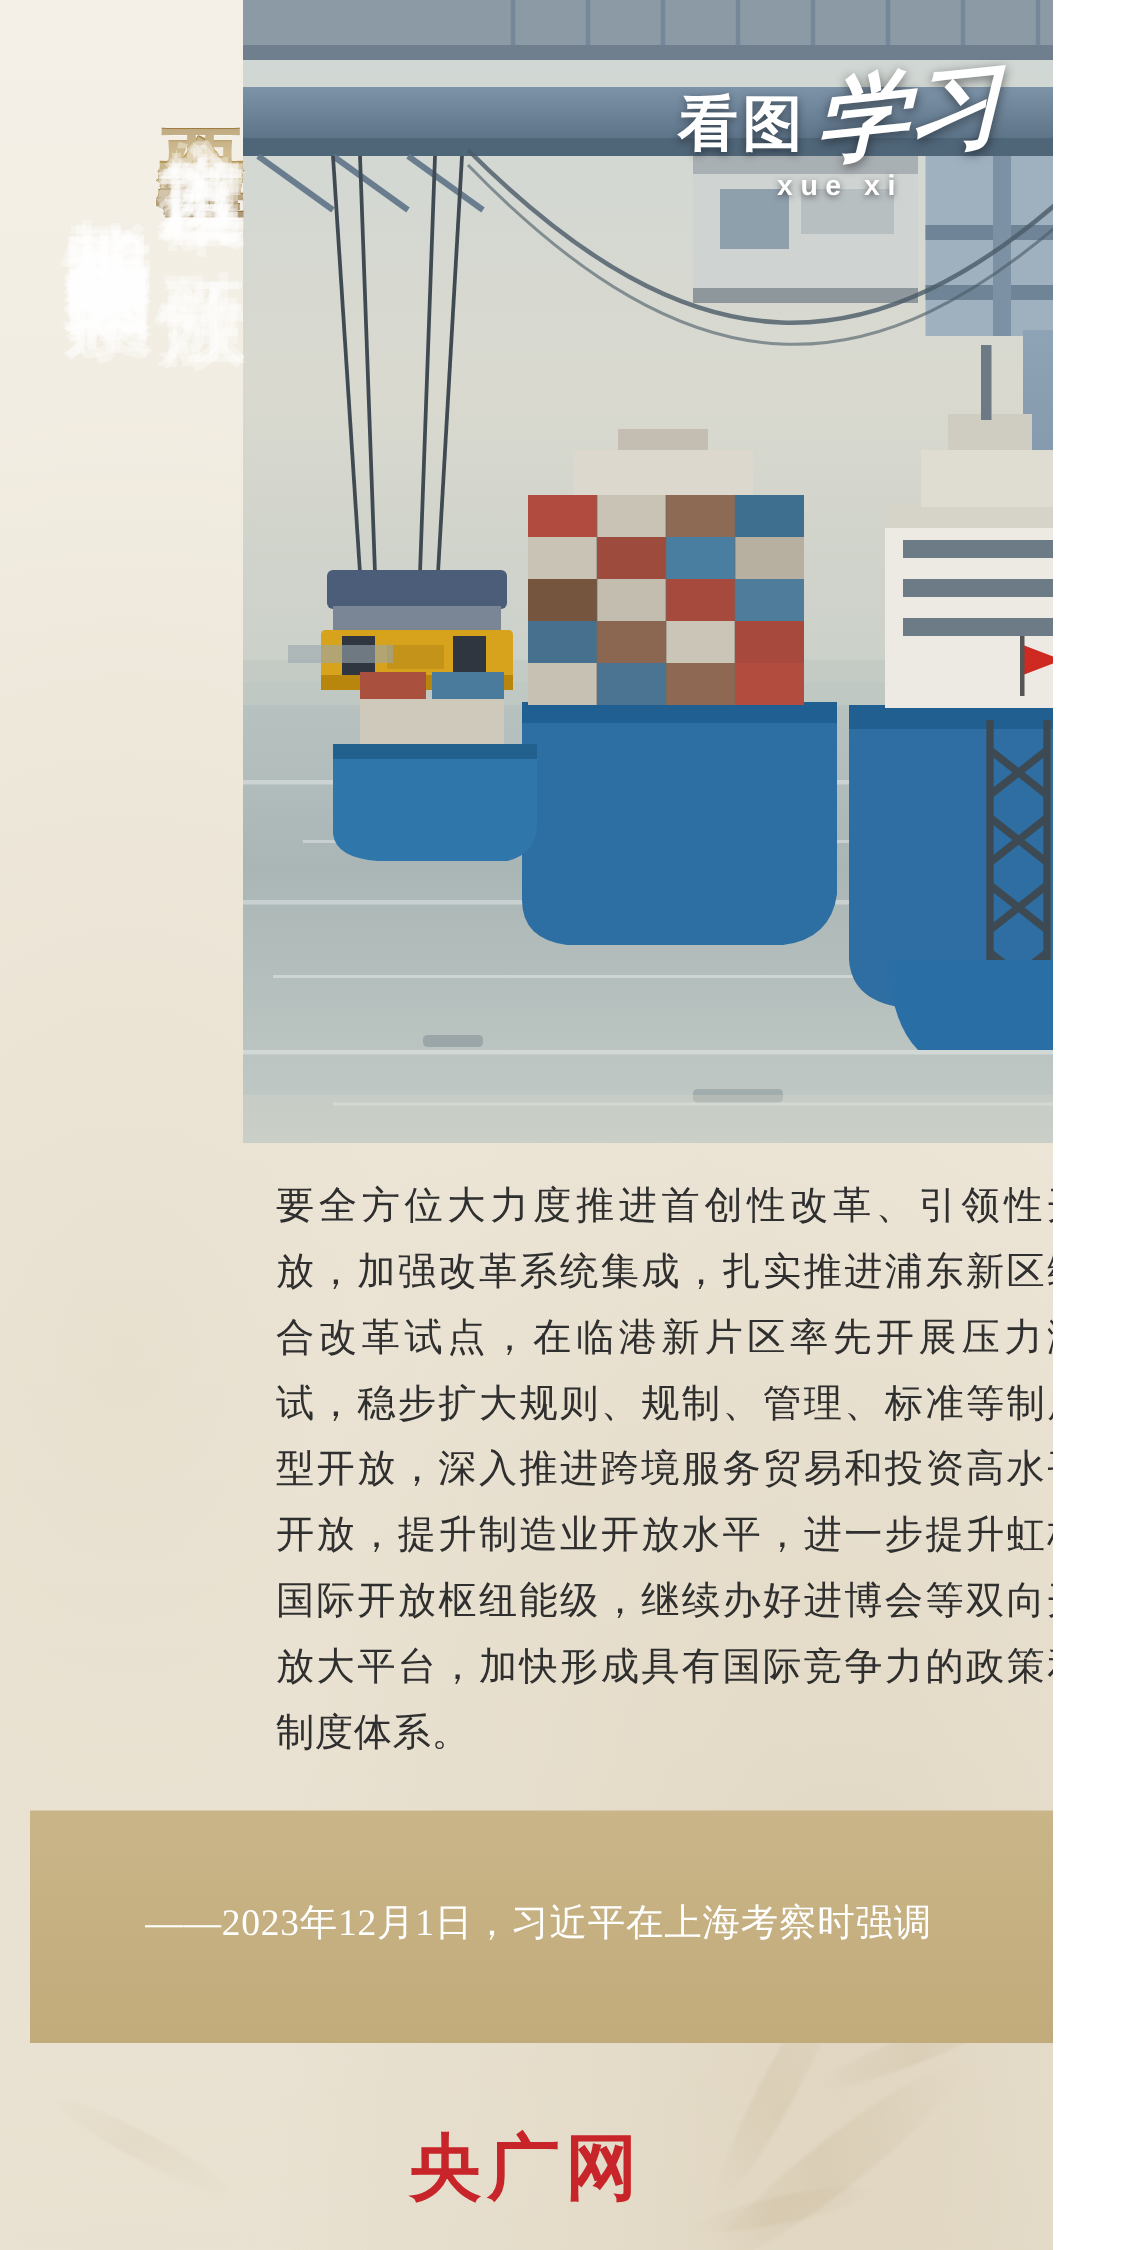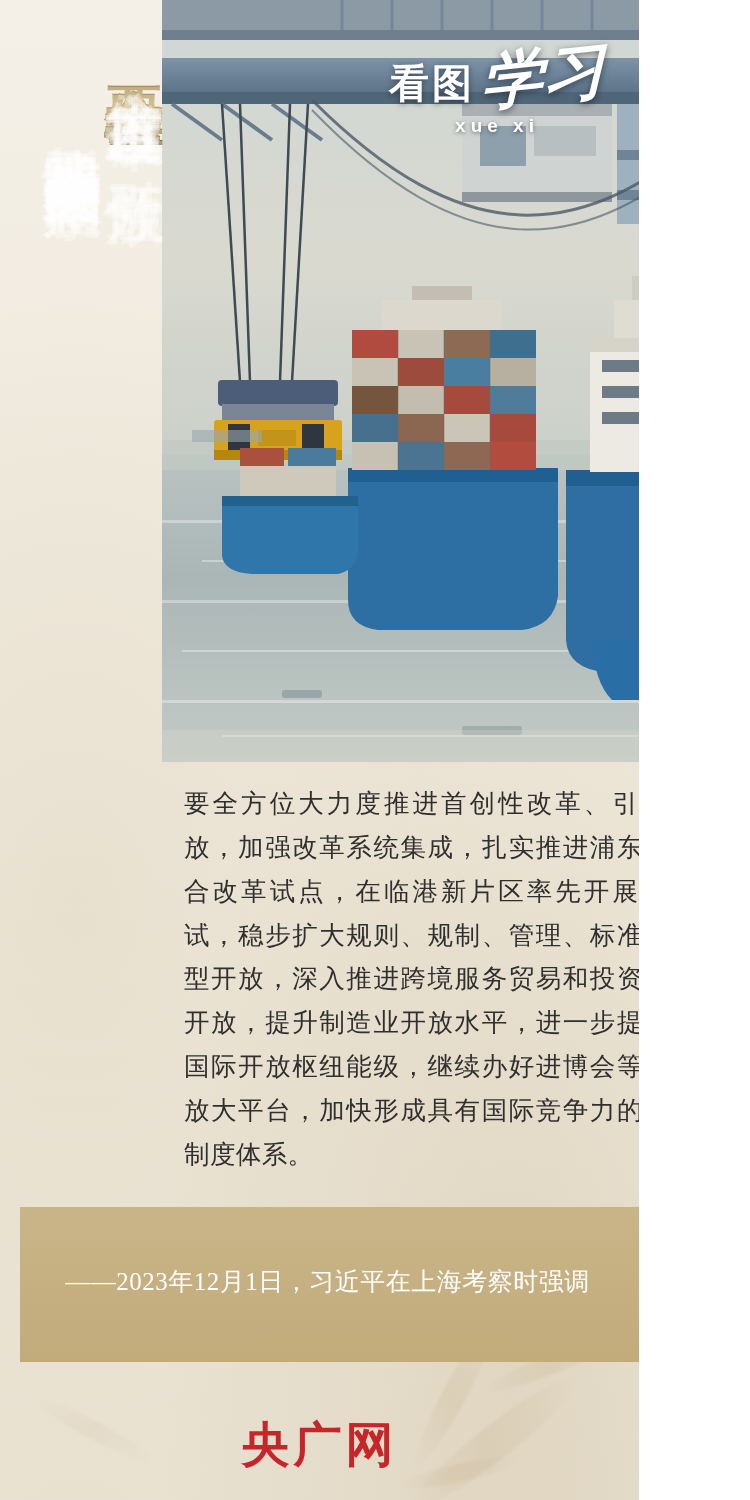--- a/index.html
+++ b/index.html
@@ -5,21 +5,21 @@
   html, body {
     margin: 0;
     padding: 0;
     background: #ffffff;
   }
   body {
     font-family: "Liberation Sans", sans-serif;
   }
   .poster {
     position: relative;
-    width: 639px;
+    width: 702px;
     height: 1500px;
     overflow: hidden;
     background: #f3efe6;
   }
 
   
   .paper-bg {
     position: absolute;
     inset: 0;
     background:

